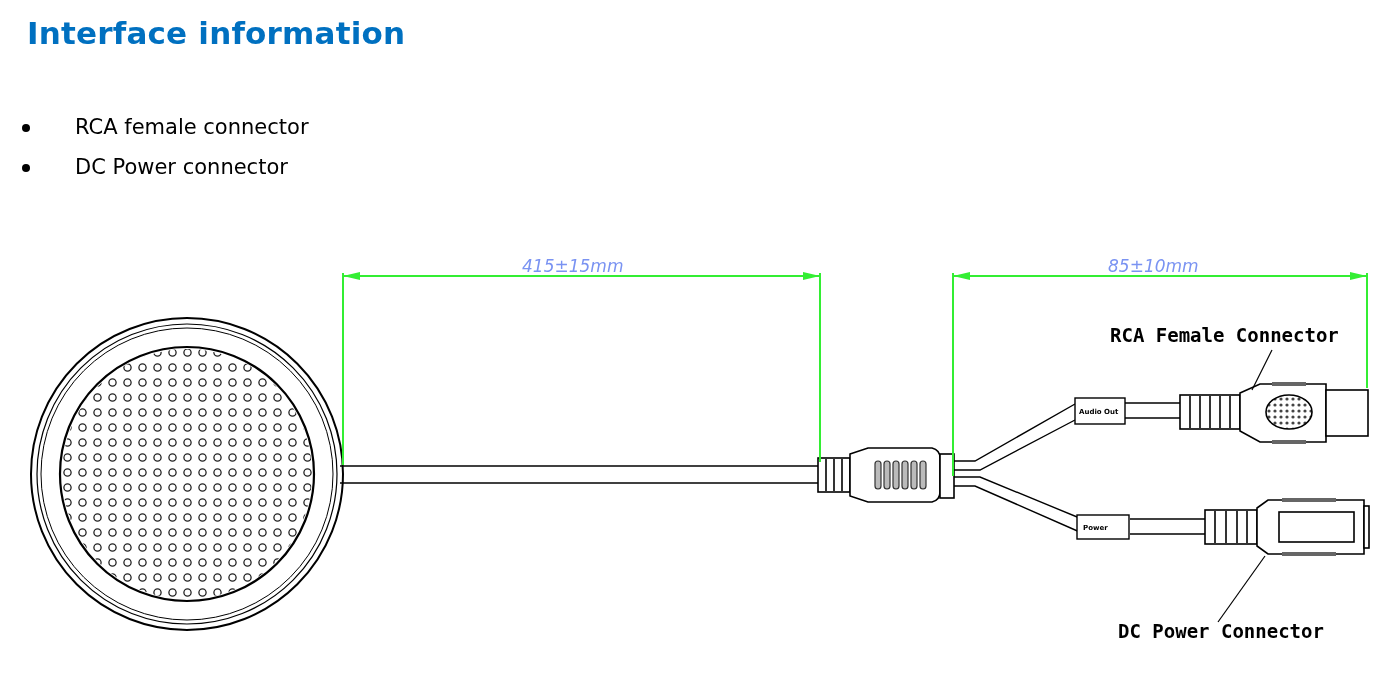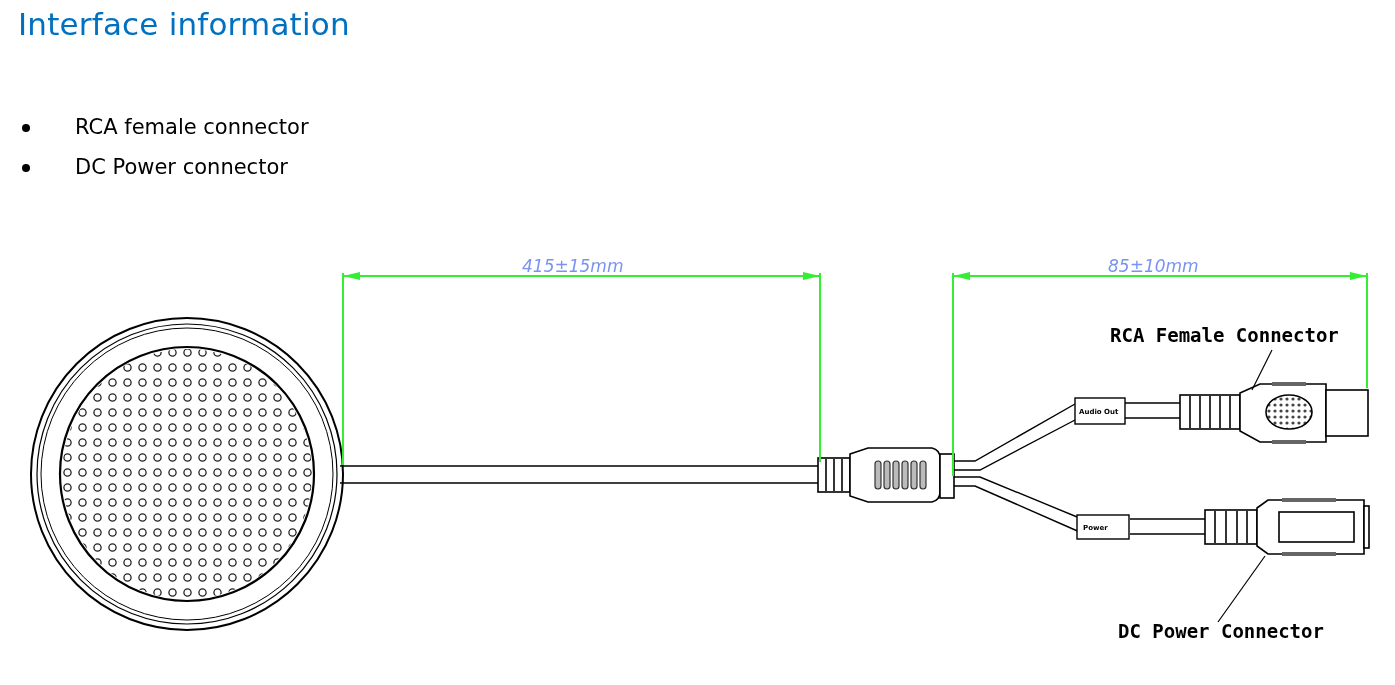--- a/index.html
+++ b/index.html
@@ -1,17 +1,17 @@
 <!DOCTYPE html>
 <html><head>
 <meta charset="utf-8">
 <style>
   html, body { margin: 0; padding: 0; background: #ffffff; }
   body { width: 1395px; height: 685px; position: relative; overflow: hidden; font-family: "DejaVu Sans", "Liberation Sans", sans-serif; }
-  .title { position: absolute; left: 18px; top: 6px; margin: 0; font-size: 31px; font-weight: normal; color: #0070c0; letter-spacing: 0.2px; }
+  .title { position: absolute; left: 18px; top: 6px; margin: 9px; font-size: 31px; font-weight: bold; color: #0070c0; letter-spacing: 0.2px; }
   .bullets { position: absolute; left: 18px; top: 112px; margin: 0; padding: 0; list-style: none; }
   .bullets li { position: relative; height: 40px; line-height: 30px; font-size: 21px; color: #000; padding-left: 57px; }
   .bullets li .dot { position: absolute; left: 4px; top: 12px; width: 8px; height: 8px; border-radius: 50%; background: #000; }
   .diagram { position: absolute; left: 0; top: 0; width: 1395px; height: 685px; }
   .dim { font-family: "DejaVu Sans", sans-serif; font-style: italic; font-size: 17px; fill: #7a93f2; }
   .lbl { font-family: "DejaVu Sans Mono", "Liberation Mono", monospace; font-weight: bold; font-size: 19px; fill: #000; }
   .tiny { font-family: "DejaVu Sans", sans-serif; font-weight: bold; font-size: 7px; fill: #000; }
 </style>
 </head>
 <body>

